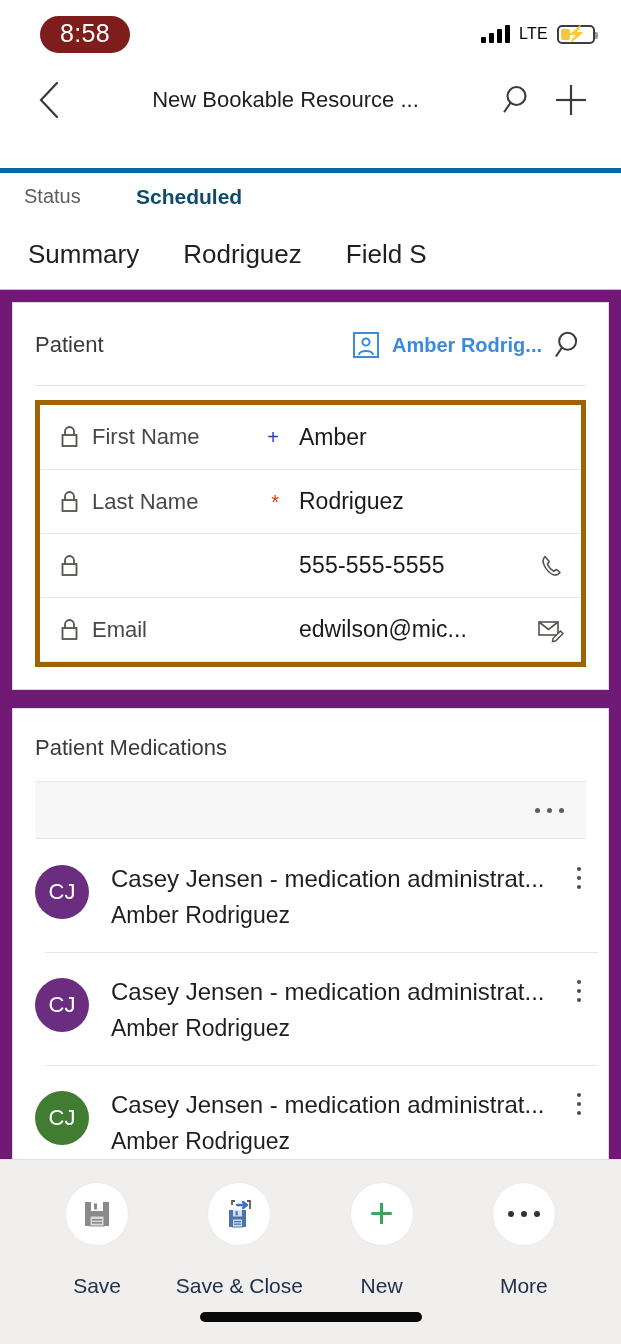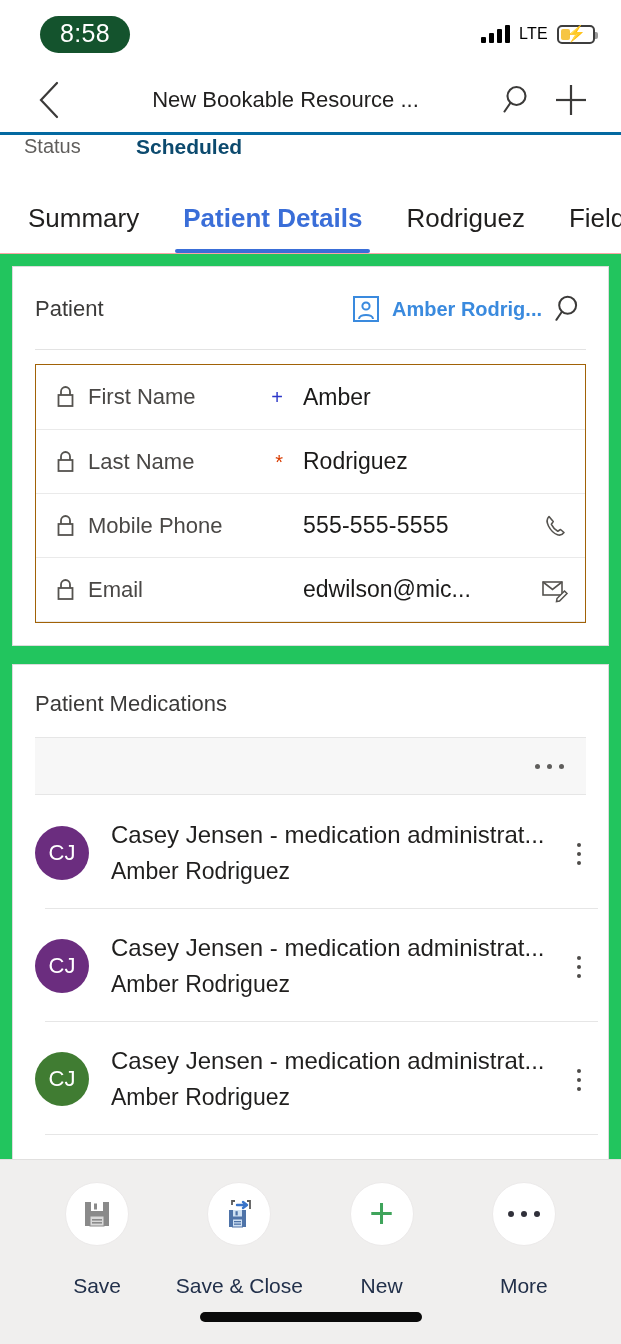--- a/index.html
+++ b/index.html
@@ -17,21 +17,21 @@
   }
 
   
   .statusbar {
     height: 68px;
     display: flex; align-items: center;
     padding: 0 26px 0 40px;
     flex: 0 0 auto;
   }
   .time-pill {
-    background: #14532d;
+    background: #7f1d1d;
     color: #fff;
     font-size: 25px;
     font-weight: 500;
     border-radius: 22px;
     padding: 5px 20px 7px;
     letter-spacing: 0.3px;
     line-height: 1;
   }
   .status-right {
     margin-left: auto;
@@ -88,24 +88,25 @@
     padding-left: 6px;
   }
   .nav-icon {
     width: 52px; height: 52px;
     display: flex; align-items: center; justify-content: center;
   }
 
   
   .status-strip {
     height: 52px;
-    border-top: 3px solid #0369a1;
-    display: flex; 
+    border-top: 5px solid #0369a1;
+    display: flex; align-items: center;
     padding: 0 24px;
     flex: 0 0 auto;
+    margin-top: 36px;
   }
   .status-label { font-size: 20px; color: #605e5c; width: 112px; }
   .status-value { font-size: 21px; color: #0c4a6e; font-weight: 600; }
 
   
   .tabs {
     height: 70px;
     display: flex; align-items: stretch;
     padding: 0 24px;
     border-bottom: 1px solid #fca5a5;
@@ -125,21 +126,21 @@
     content: ""; position: absolute;
     left: 14px; right: 14px; bottom: 0;
     height: 4px; background: #3a6ed8; border-radius: 2px;
   }
 
   
   .body {
     flex: 1 1 auto;
     overflow: hidden;
     padding: 12px 12px 0;
-    background: #22c55e;
+    background: #701a75;
     position: relative;
   }
 
   .card {
     border: 1px solid #dcdcdc;
     background: #fff;
   }
   .card + .card { margin-top: 18px; }
 
   
@@ -153,21 +154,21 @@
     display: flex; align-items: center; gap: 12px;
   }
   .lookup-value {
     font-size: 20px; font-weight: 700; color: #3a8ade;
     max-width: 218px; white-space: nowrap; overflow: hidden;
   }
   .divider-inset { height: 1px; background: #e3e3e3; margin: 0 22px; }
 
   
   .fields {
-    border: 1px solid #a16207;
+    border: 5px solid #a16207;
     margin: 14px 22px 22px;
   }
   .field-row {
     display: flex; align-items: center;
     height: 64px;
     padding: 0 16px 0 20px;
   }
   .field-row + .field-row { border-top: 1px solid #eaeaea; }
   .fields:after { content:""; display:block; height:1px; background:#eaeaea; }
   .field-lock { width: 28px; display:flex; align-items:center; }
@@ -200,21 +201,21 @@
     border-top: 1px solid #e6e6e6;
     border-bottom: 1px solid #e6e6e6;
     display: flex; align-items: center; justify-content: flex-end;
     padding-right: 22px;
   }
   .dots-h { display: flex; gap: 7px; }
   .dots-h i { width: 5px; height: 5px; background: #5f5e5c; border-radius: 50%; display:block; }
 
   .med-list { padding: 0 0 0 0; }
   .med-item {
-    display: flex; align-items: center;
+    display: flex; align-items: flex-start;
     padding: 24px 16px 22px 22px;
     position: relative;
   }
   .med-item + .med-item:before {
     content: ""; position: absolute; left: 32px; right: 10px; top: 0;
     height: 1px; background: #e6e6e6;
   }
   .avatar {
     width: 54px; height: 54px; border-radius: 50%;
     display:flex; align-items:center; justify-content:center;
@@ -313,21 +314,20 @@
     </div>
   </div>
 
   <div class="status-strip">
     <div class="status-label">Status</div>
     <div class="status-value">Scheduled</div>
   </div>
 
   <div class="tabs">
     <div class="tab">Summary</div>
-    <div class="tab active">Patient Details</div>
     <div class="tab">Rodriguez</div>
     <div class="tab">Field S</div>
   </div>
 
   <div class="body">
 
     <div class="card">
       <div class="lookup-row">
         <div class="lookup-label">Patient</div>
         <div class="lookup-value-wrap">
@@ -373,21 +373,20 @@
           <span class="field-spacer"></span>
         </div>
 
         <div class="field-row">
           <span class="field-lock">
             <svg width="19" height="24" viewBox="0 0 19 24" fill="none">
               <path d="M5 10 V6.5 a4.5 4.5 0 0 1 9 0 V10" stroke="#55534f" stroke-width="1.8" fill="none"></path>
               <rect x="2.5" y="10" width="14" height="11" stroke="#55534f" stroke-width="1.8" fill="none"></rect>
             </svg>
           </span>
-          <span class="field-label">Mobile Phone</span>
           <span class="req"></span>
           <span class="field-value num">555-555-5555</span>
           <span class="field-action">
             <svg width="26" height="26" viewBox="0 0 26 26" fill="none">
               <path d="M6 3.5 C4 5.5 3.2 8.5 5.5 13 C7.8 17.5 11 20.5 14.5 21.8 C17 22.7 19.5 21.5 21 19.5 L17.5 16.5 L14.8 18.2 C12.6 17 9.6 13.8 8.4 11.3 L10.2 8.6 Z" stroke="#55534f" stroke-width="1.6" fill="none" stroke-linejoin="round"></path>
             </svg>
           </span>
         </div>
 
         <div class="field-row">

